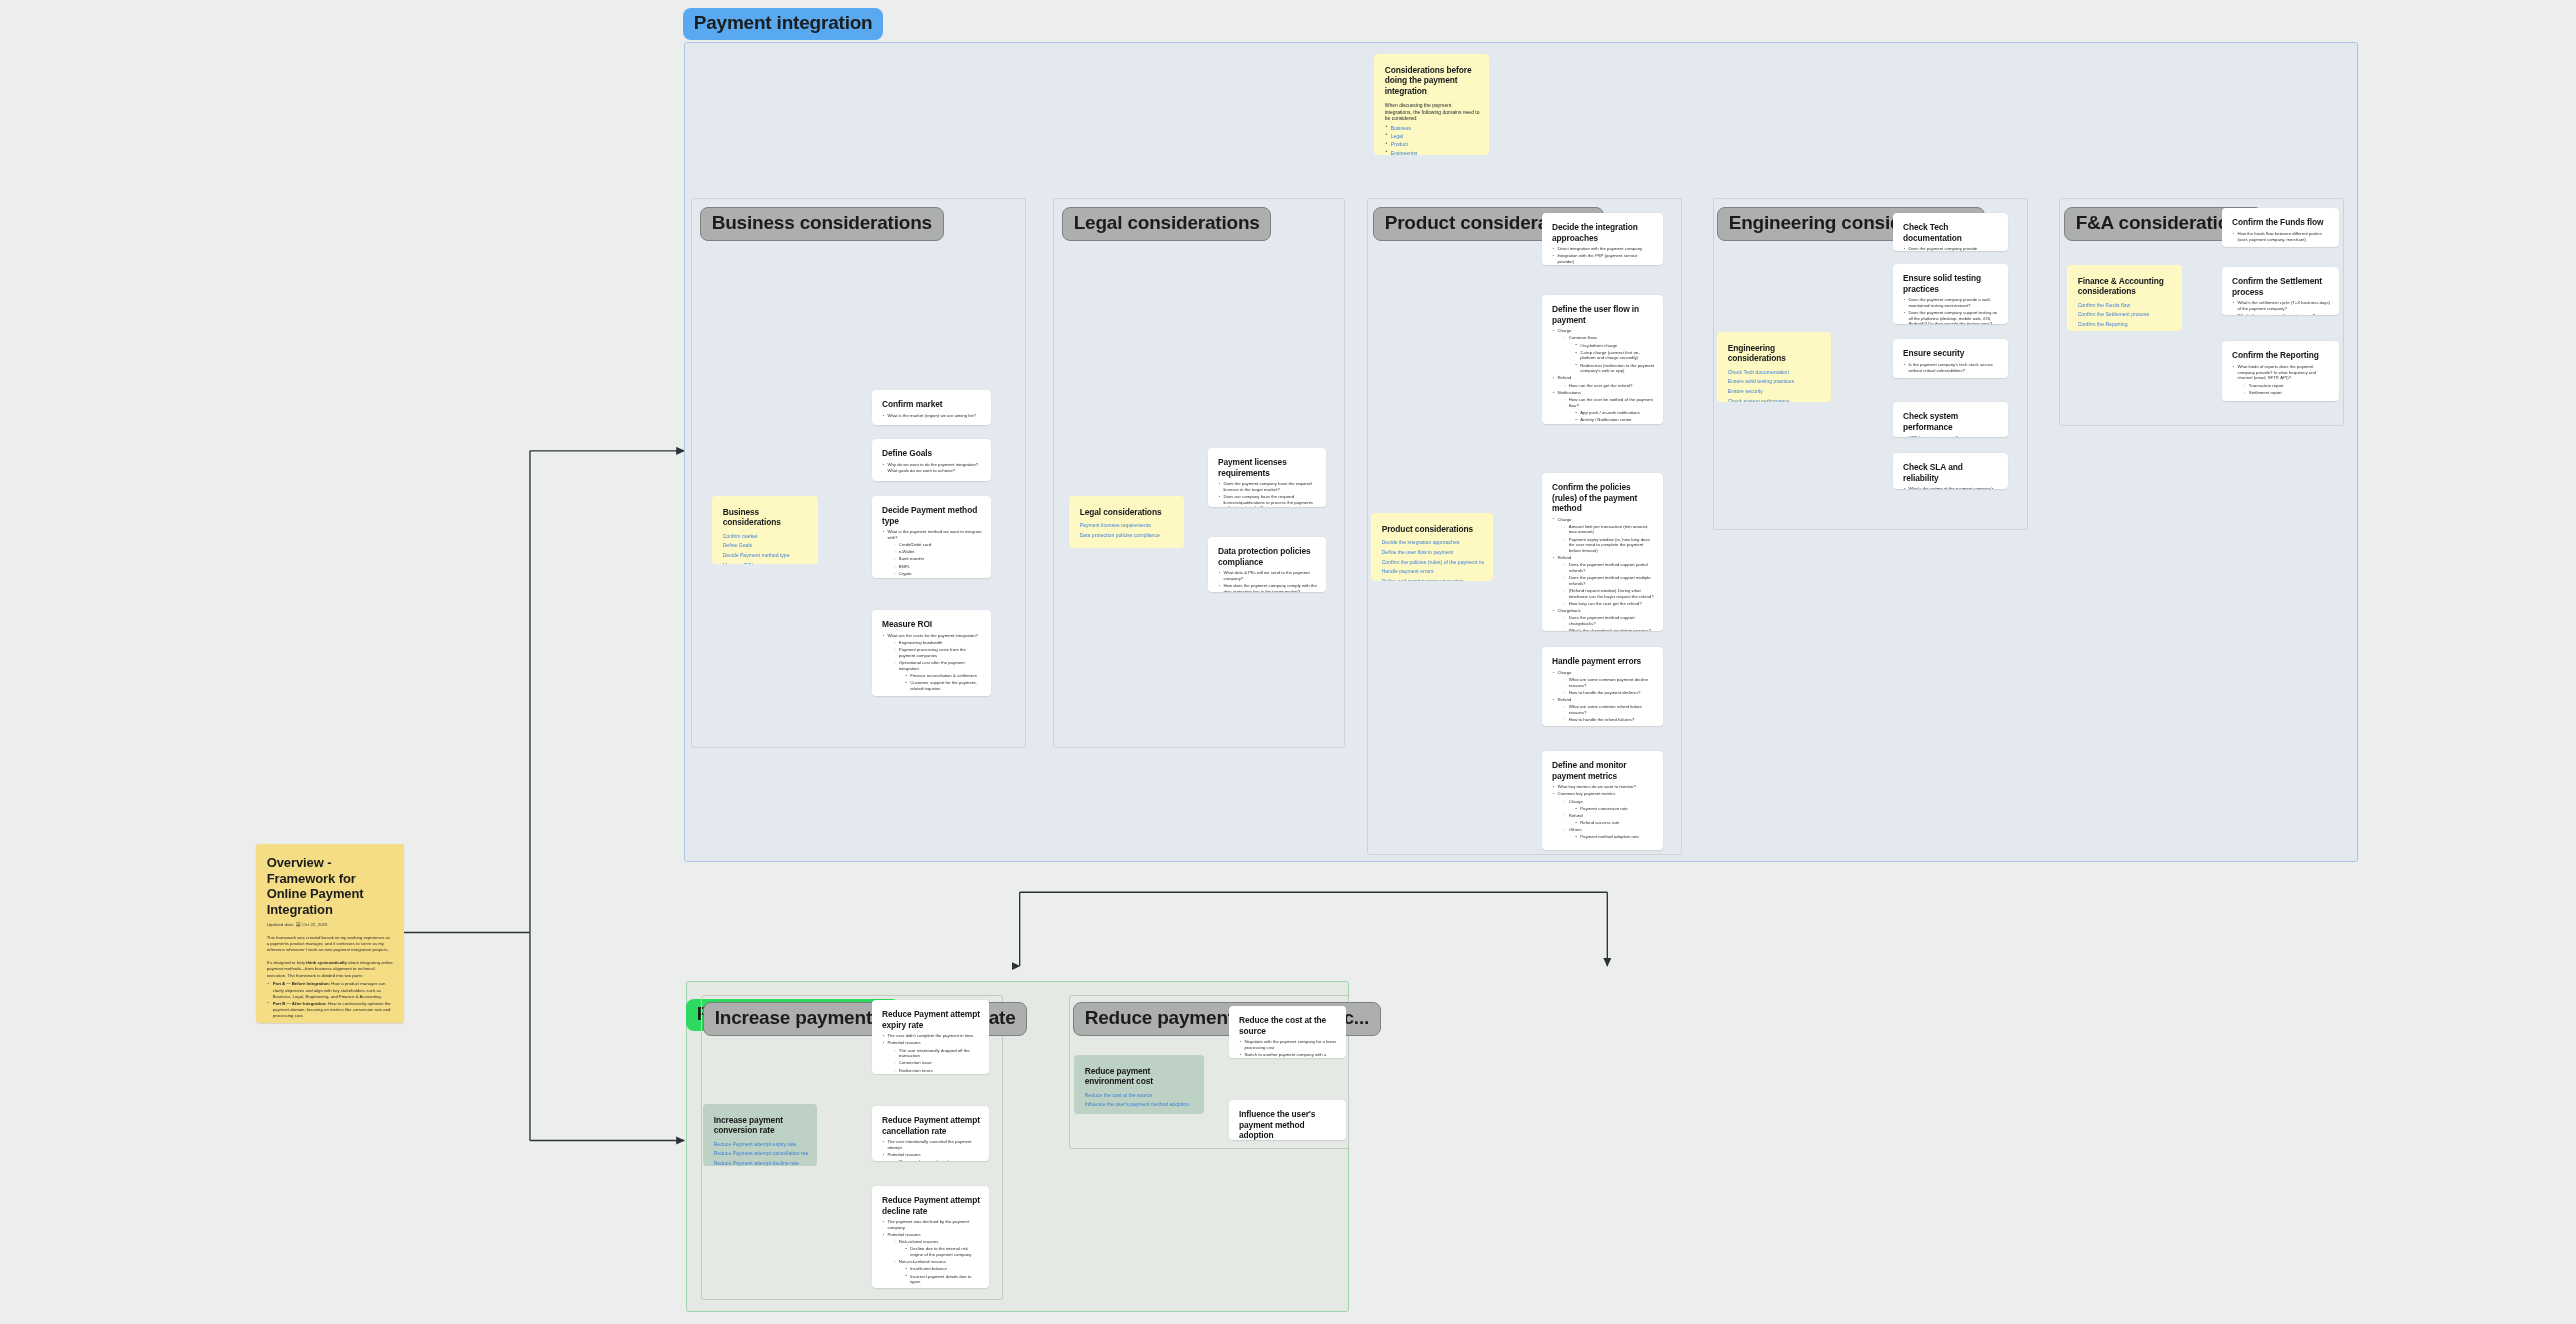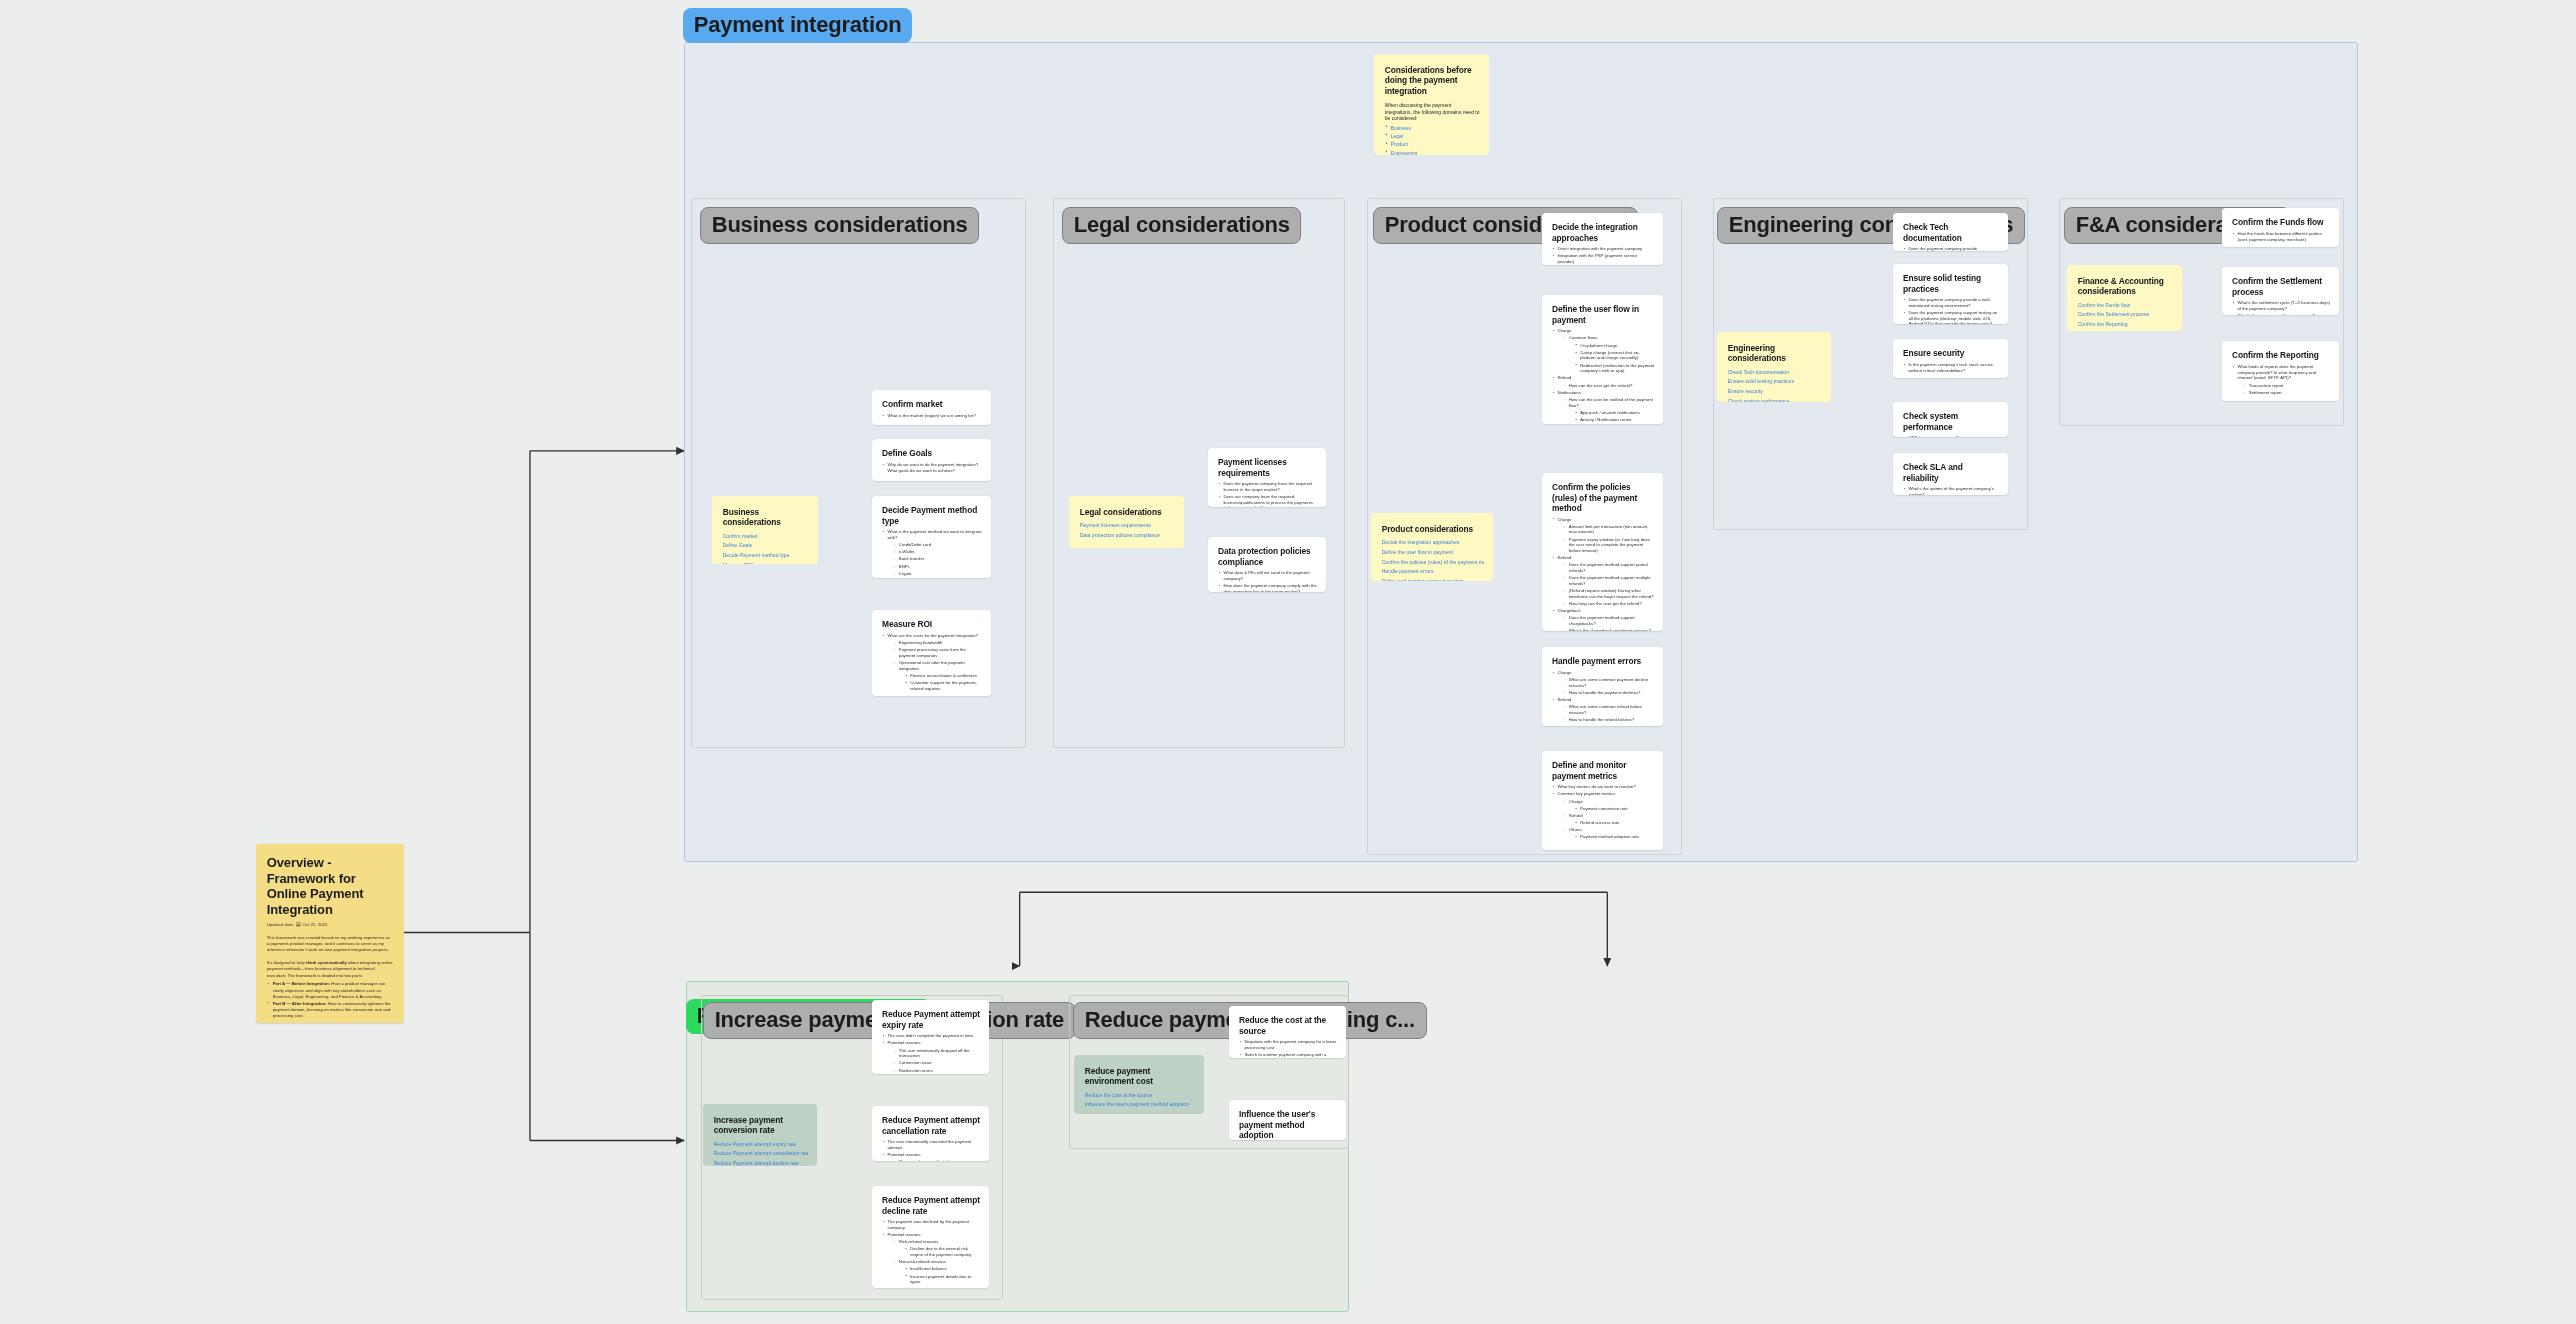--- a/index.html
+++ b/index.html
@@ -8,21 +8,21 @@
     background:#eceeed;
     font-family:"Liberation Sans", sans-serif;
     position:relative;
     overflow:hidden;
   }
   .canvas { position:absolute; inset:0; }
 
   
   .frame-pill {
     position:absolute;
-    font-size:22px;
+    font-size:19px;
     font-weight:700;
     letter-spacing:-0.2px;
     color:#1b1c1d;
     padding:4.7px 10.7px 6px;
     border-radius:8px;
     white-space:nowrap;
     line-height:1.1;
   }
   .pill-blue   { background:#59a9f0; }
   .pill-green  { background:#2ed95f; }
@@ -471,21 +471,21 @@
       <ul class="b">
         <li>Is the payment company's tech stack secure without critical vulnerabilities?</li>
       </ul>
     </div>
   <div class="card" style="left:1893px; top:402px; width:115px; height:35px;">
       <h3>Check system performance</h3>
       <ul class="b">
         <li>QPS (queries per second)</li>
       </ul>
     </div>
-  <div class="card" style="left:1893px; top:453px; width:115px; height:42px;">
+  <div class="card" style="left:1893px; top:453px; width:115px; height:36px;">
       <h3>Check SLA and reliability</h3>
       <ul class="b">
         <li>What's the uptime of the payment company's system?</li>
         <li>What's the frequency of the scheduled maintenance?</li>
       </ul>
     </div>
 
   <div class="card" style="left:2222px; top:208px; width:117px; height:39px;">
       <h3>Confirm the Funds flow</h3>
       <ul class="b">

